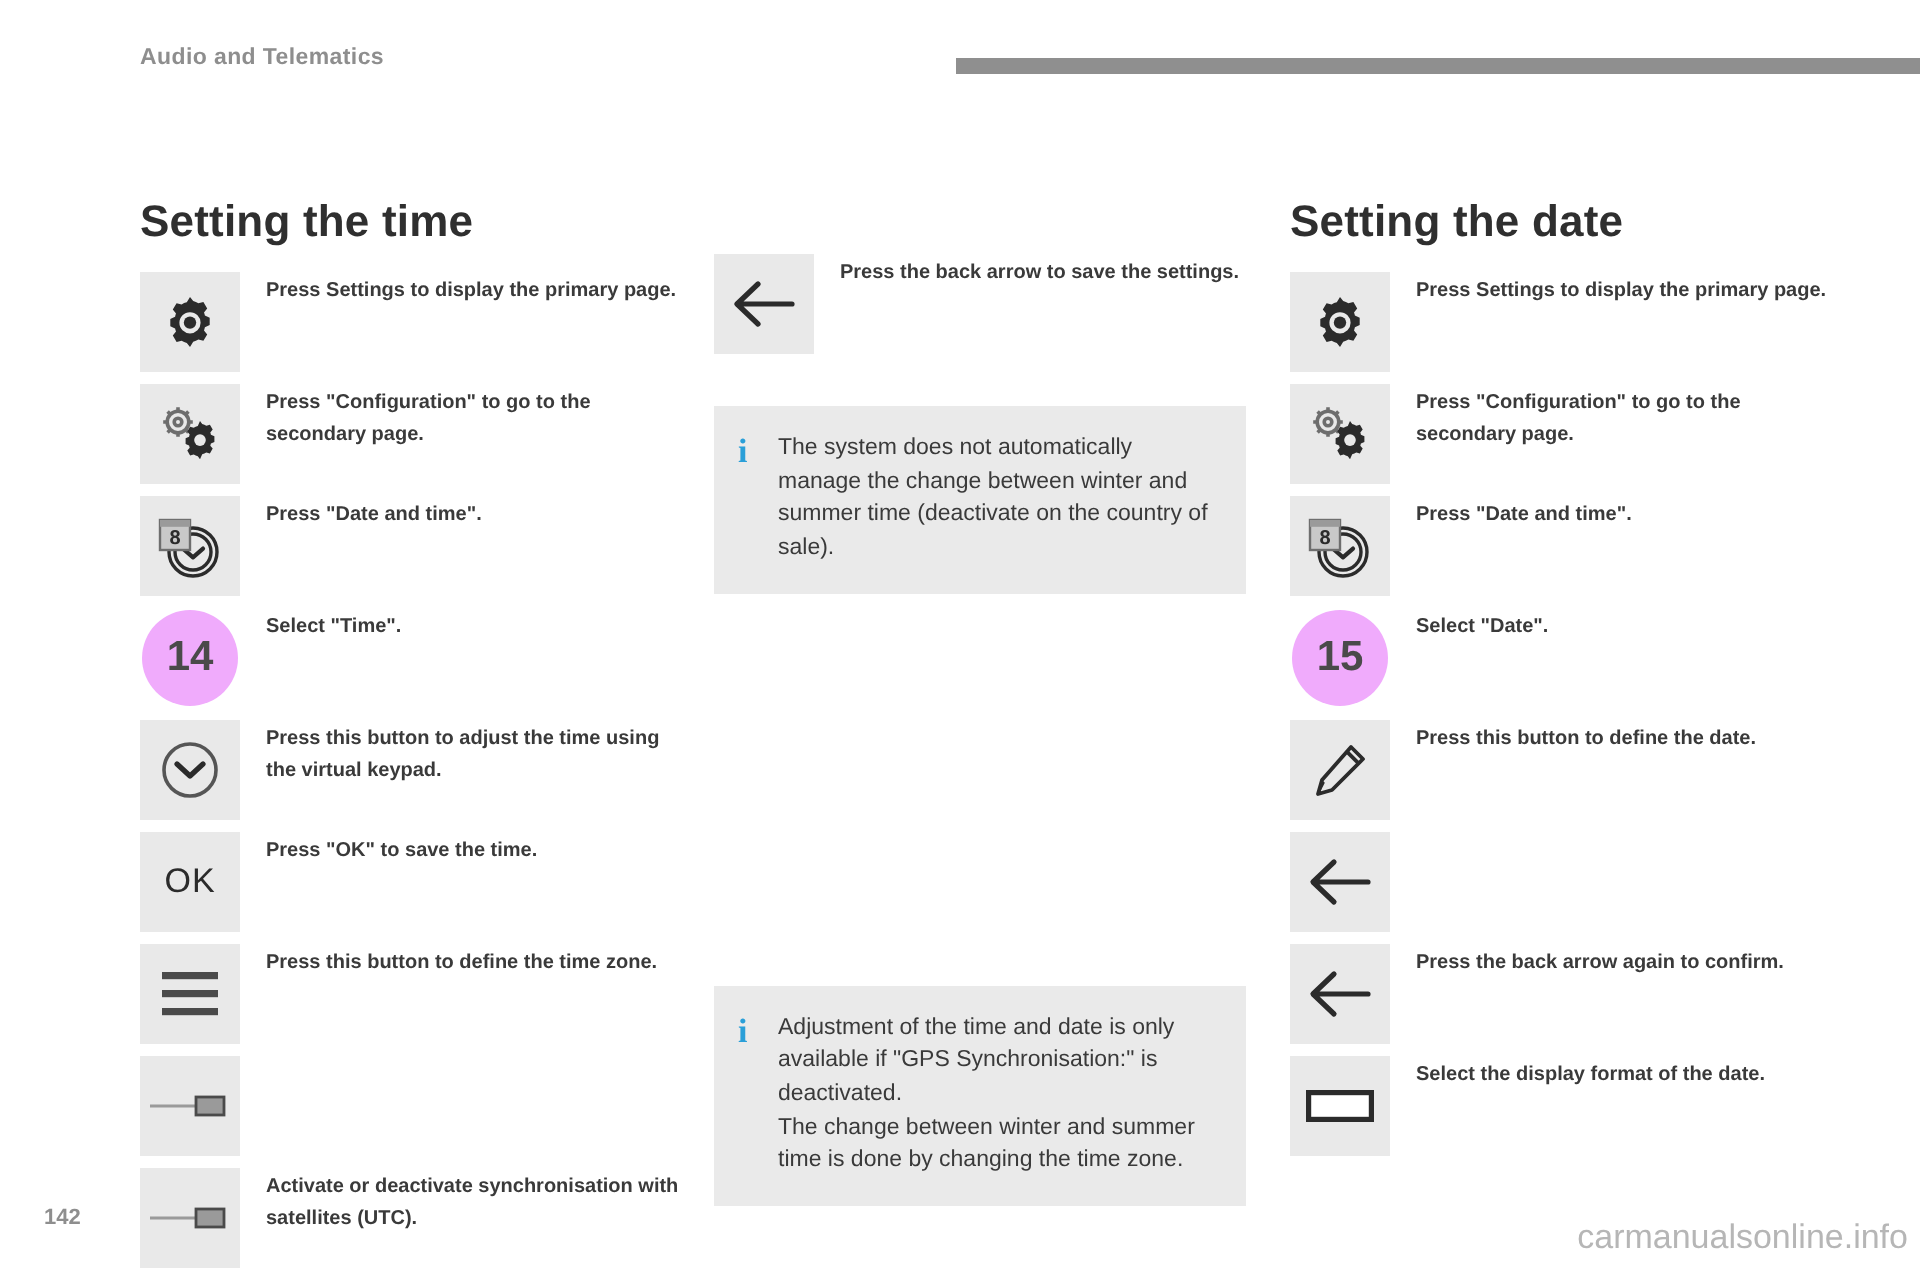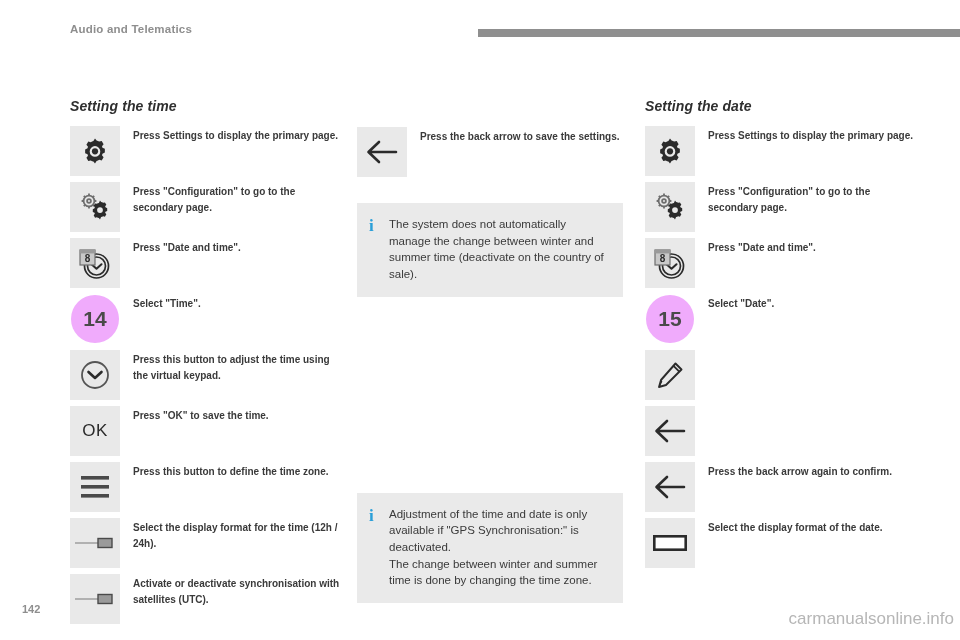--- a/index.html
+++ b/index.html
@@ -25,22 +25,22 @@
     background: #8f8f8f;
   }
 
   
   .col { position: absolute; top: 98px; }
   .col-left   { left: 70px;  width: 272px; }
   .col-middle { left: 357px; width: 266px; }
   .col-right  { left: 645px; width: 272px; }
 
   .section-title {
-    font-size: 14px; font-weight: bold; color: #2f2f2f;
-    margin-bottom: 12px; letter-spacing: .1px; font-style: italic;
+    font-size: 22px; font-weight: bold; color: #2f2f2f;
+    margin-bottom: 12px; letter-spacing: .1px;
   }
   .col-middle .spacer-title { height: 29px; }
 
   
   .row { display: flex; align-items: flex-start; margin-bottom: 6px; }
   .row-icon {
     flex: 0 0 50px; width: 50px; height: 50px;
     background: #e9e9e9;
     display: flex; align-items: center; justify-content: center;
     position: relative;
@@ -184,21 +184,20 @@
       <div class="row-text">Press this button to define the time zone.</div>
     </div>
 
     <div class="row">
       <div class="row-icon">
         <svg width="44" height="16" viewBox="0 0 44 16">
           <line x1="2" y1="8" x2="26" y2="8" stroke="#9a9a9a" stroke-width="1.4"></line>
           <rect x="25" y="3.5" width="14" height="9" fill="#9a9a9a" stroke="#4a4a4a" stroke-width="1.4"></rect>
         </svg>
       </div>
-      <div class="row-text">Select the display format for the time (12h / 24h).</div>
     </div>
 
     <div class="row">
       <div class="row-icon">
         <svg width="44" height="16" viewBox="0 0 44 16">
           <line x1="2" y1="8" x2="26" y2="8" stroke="#9a9a9a" stroke-width="1.4"></line>
           <rect x="25" y="3.5" width="14" height="9" fill="#9a9a9a" stroke="#4a4a4a" stroke-width="1.4"></rect>
         </svg>
       </div>
       <div class="row-text">Activate or deactivate synchronisation with satellites (UTC).</div>
@@ -285,20 +284,21 @@
     <div class="row">
       <div class="row-icon">
         <svg width="30" height="30" viewBox="0 0 30 30">
           <g fill="none" stroke="#2b2b2b" stroke-width="1.9" stroke-linejoin="round">
             <path d="M20.5 3.5l6 6L11 25l-7 2 2-7L20.5 3.5z"></path>
             <path d="M18.3 5.7l6 6"></path>
           </g>
           <path d="M4 27l2-7 1.4 1.4L5.2 25.8z" fill="#2b2b2b"></path>
         </svg>
       </div>
+      <div class="row-text">Press this button to define the date.</div>
     </div>
 
     <div class="row">
       <div class="row-icon">
         <svg width="34" height="28" viewBox="0 0 34 28">
           <path d="M31 14H4M14 4L3.5 14 14 24" fill="none" stroke="#2b2b2b" stroke-width="2.6" stroke-linecap="round" stroke-linejoin="round"></path>
         </svg>
       </div>
     </div>
 

